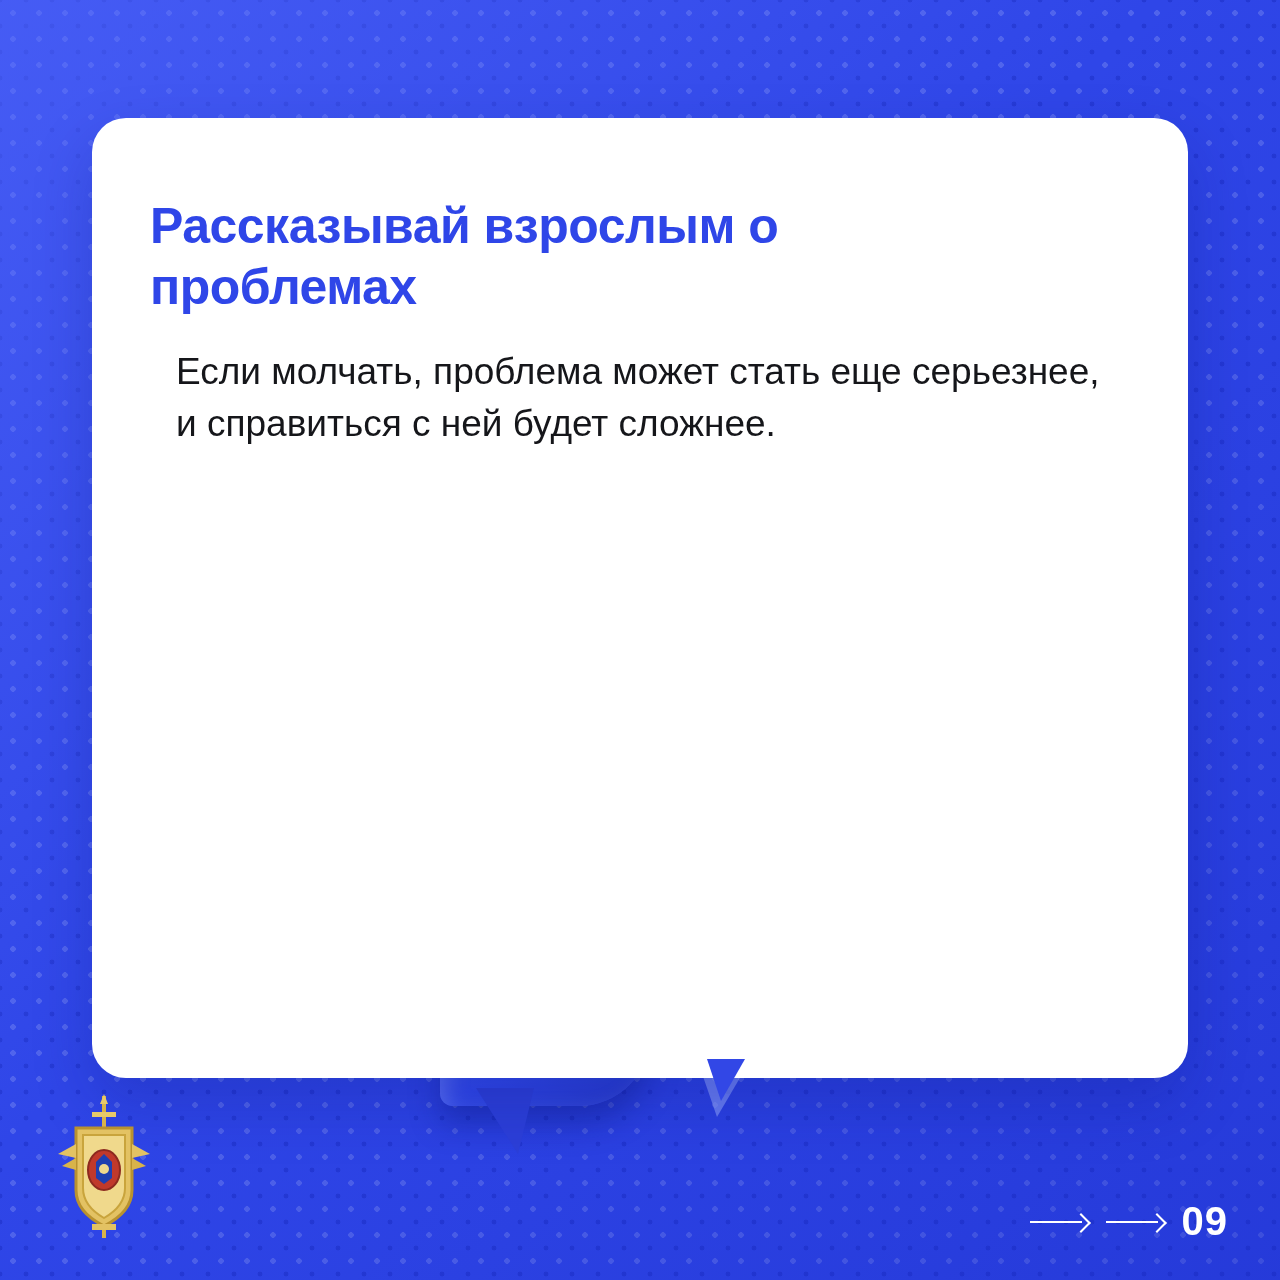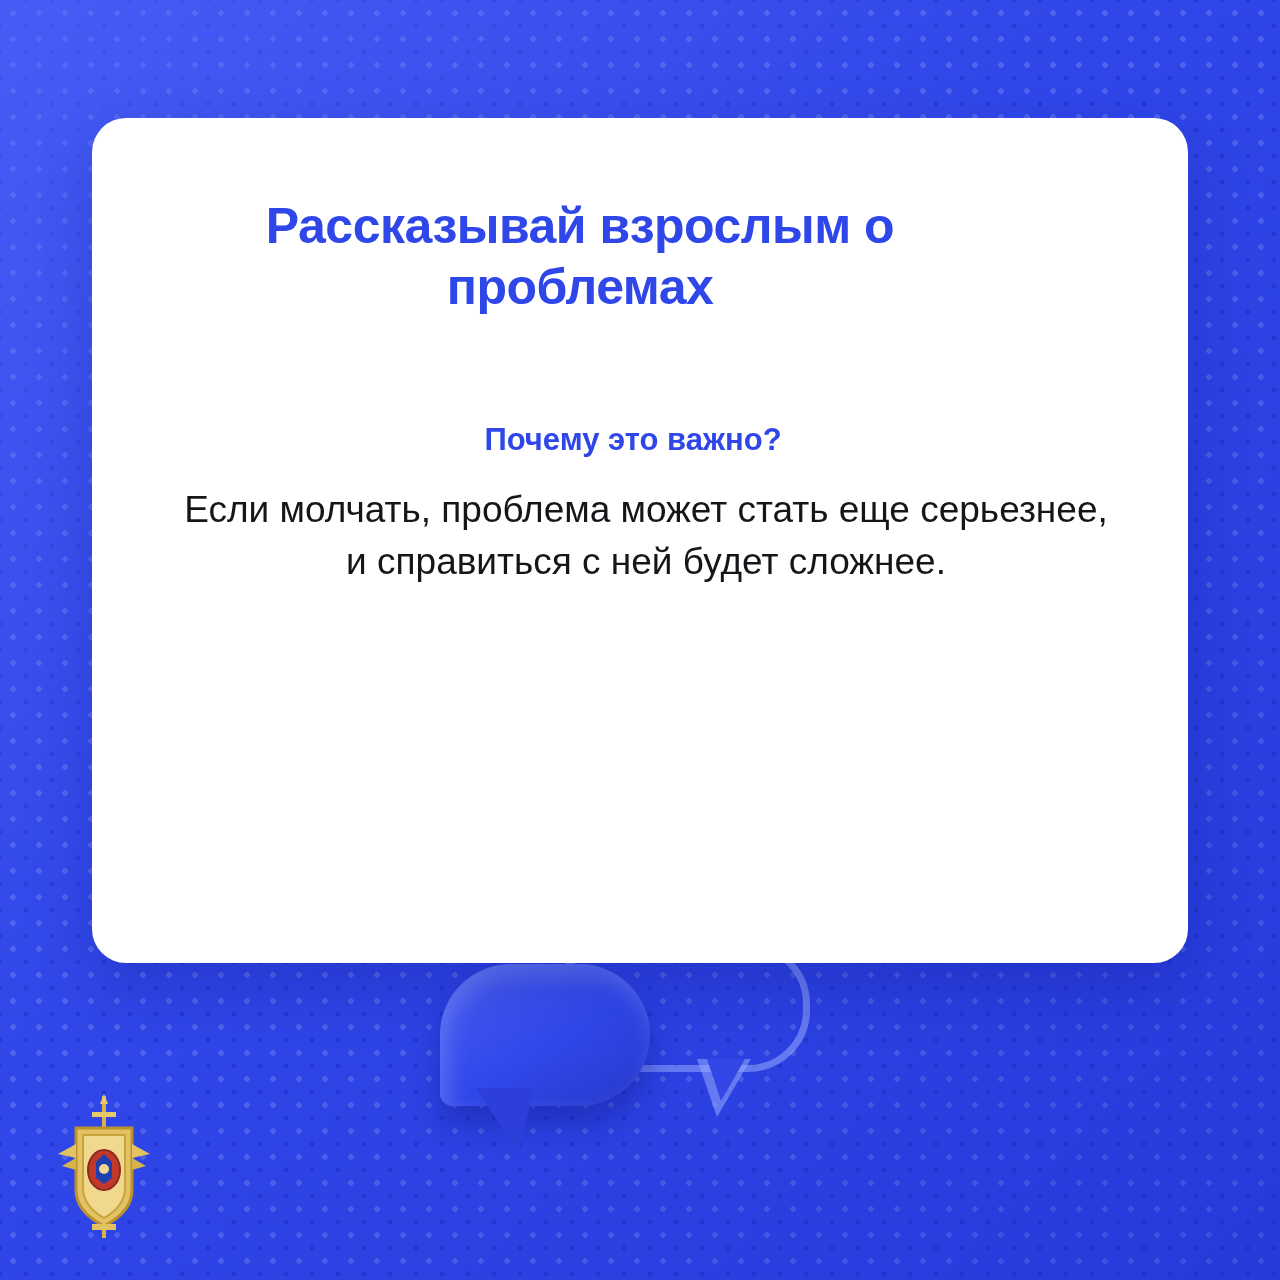--- a/index.html
+++ b/index.html
@@ -105,27 +105,26 @@
     border-right: 16px solid transparent;
     border-top: 66px solid #2c3fd8;
   }
 
   
   .card {
     position: absolute;
     left: 92px;
     top: 118px;
     width: 1096px;
-    height: 845px;
+    height: 960px;
     background: #ffffff;
     border-radius: 34px;
     box-sizing: border-box;
     padding: 78px 72px 60px 58px;
     box-shadow: 0 26px 60px rgba(10,20,120,0.22);
-    text-align: center;
   }
 
   .card-title {
     color: #2f46e8;
     font-size: 50px;
     font-weight: bold;
     line-height: 1.22;
     letter-spacing: -0.5px;
     margin: 0 0 28px 0;
     max-width: 860px;
@@ -210,21 +209,20 @@
   <div id="dots2"></div>
   <div id="glow"></div>
 
   <div class="bubbles">
     <div class="bubble-outline"></div>
     <div class="bubble-solid"></div>
   </div>
 
   <div class="card">
     <h1 class="card-title">Рассказывай взрослым о проблемах</h1>
-    <h2 class="subhead">Почему это важно?</h2>
     <p class="body-text second">Если молчать, проблема может стать еще серьезнее, и справиться с ней будет сложнее.</p>
   </div>
 
   <div class="emblem">
     <svg viewBox="0 0 96 150" width="96" height="150" aria-hidden="true">
 
       <line x1="48" y1="4" x2="48" y2="146" stroke="#d8b34a" stroke-width="4"></line>
       <polygon points="48,2 44,12 52,12" fill="#e7c96a"></polygon>
       <rect x="36" y="20" width="24" height="5" fill="#e7c96a"></rect>
 
@@ -237,14 +235,19 @@
 
       <path d="M20 52 L2 62 L20 66 Z" fill="#e3c263"></path>
       <path d="M76 52 L94 62 L76 66 Z" fill="#e3c263"></path>
       <path d="M20 66 L6 74 L20 78 Z" fill="#d8b34a"></path>
       <path d="M76 66 L90 74 L76 78 Z" fill="#d8b34a"></path>
 
       <rect x="36" y="132" width="24" height="6" fill="#e3c263"></rect>
     </svg>
   </div>
 
+  <div class="pager">
+    <span class="arrow"></span>
+    <span class="arrow"></span>
+    <span class="page-num">09</span>
+  </div>
 
 </div>
 
 </body></html>

